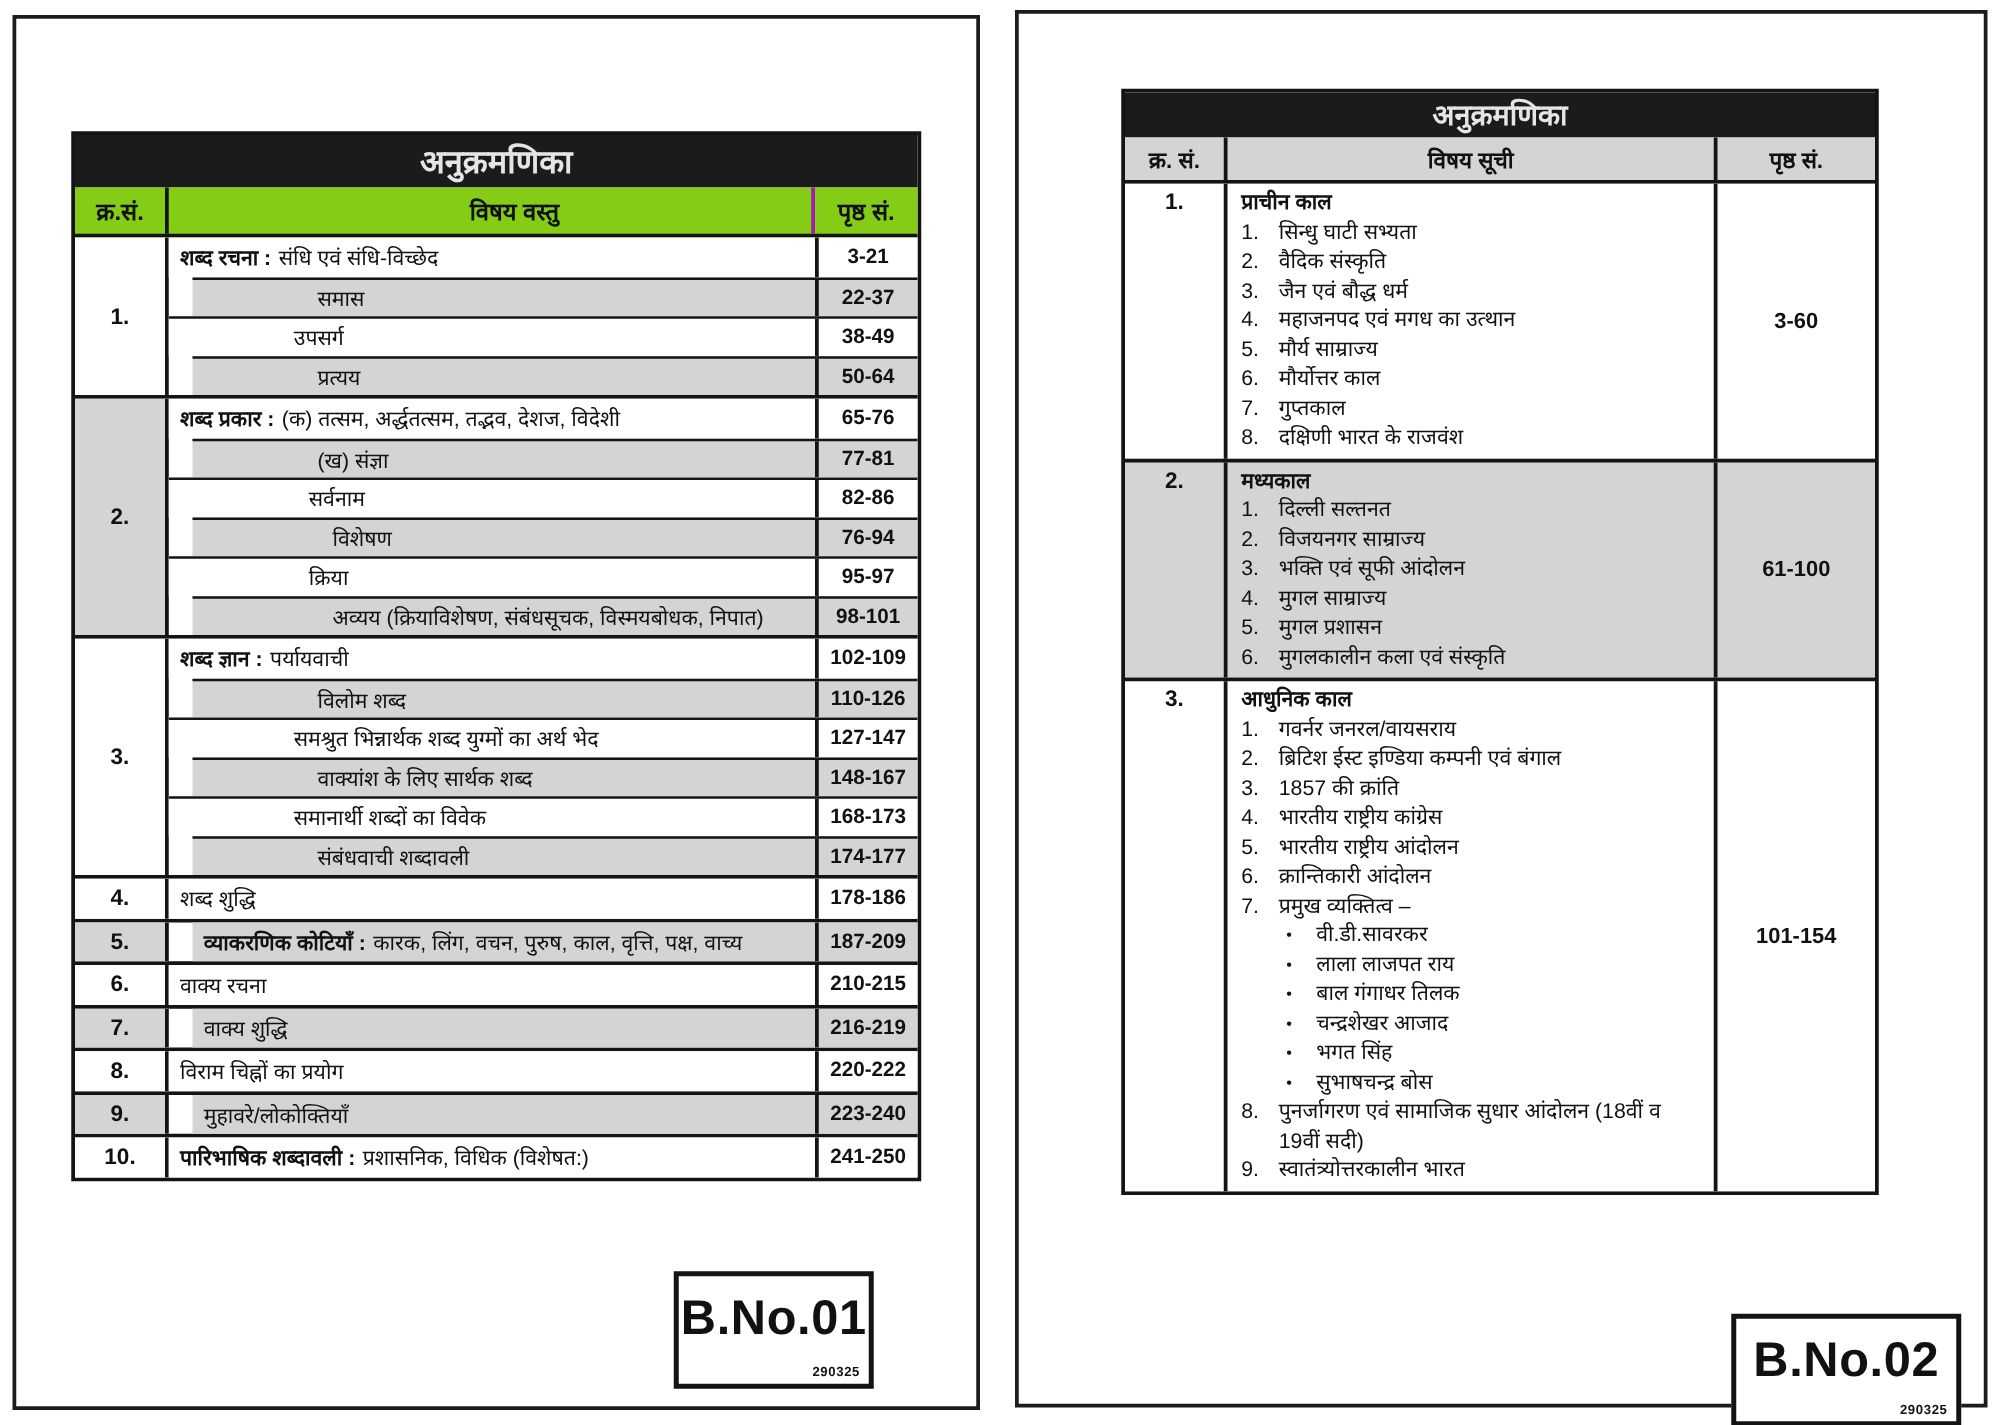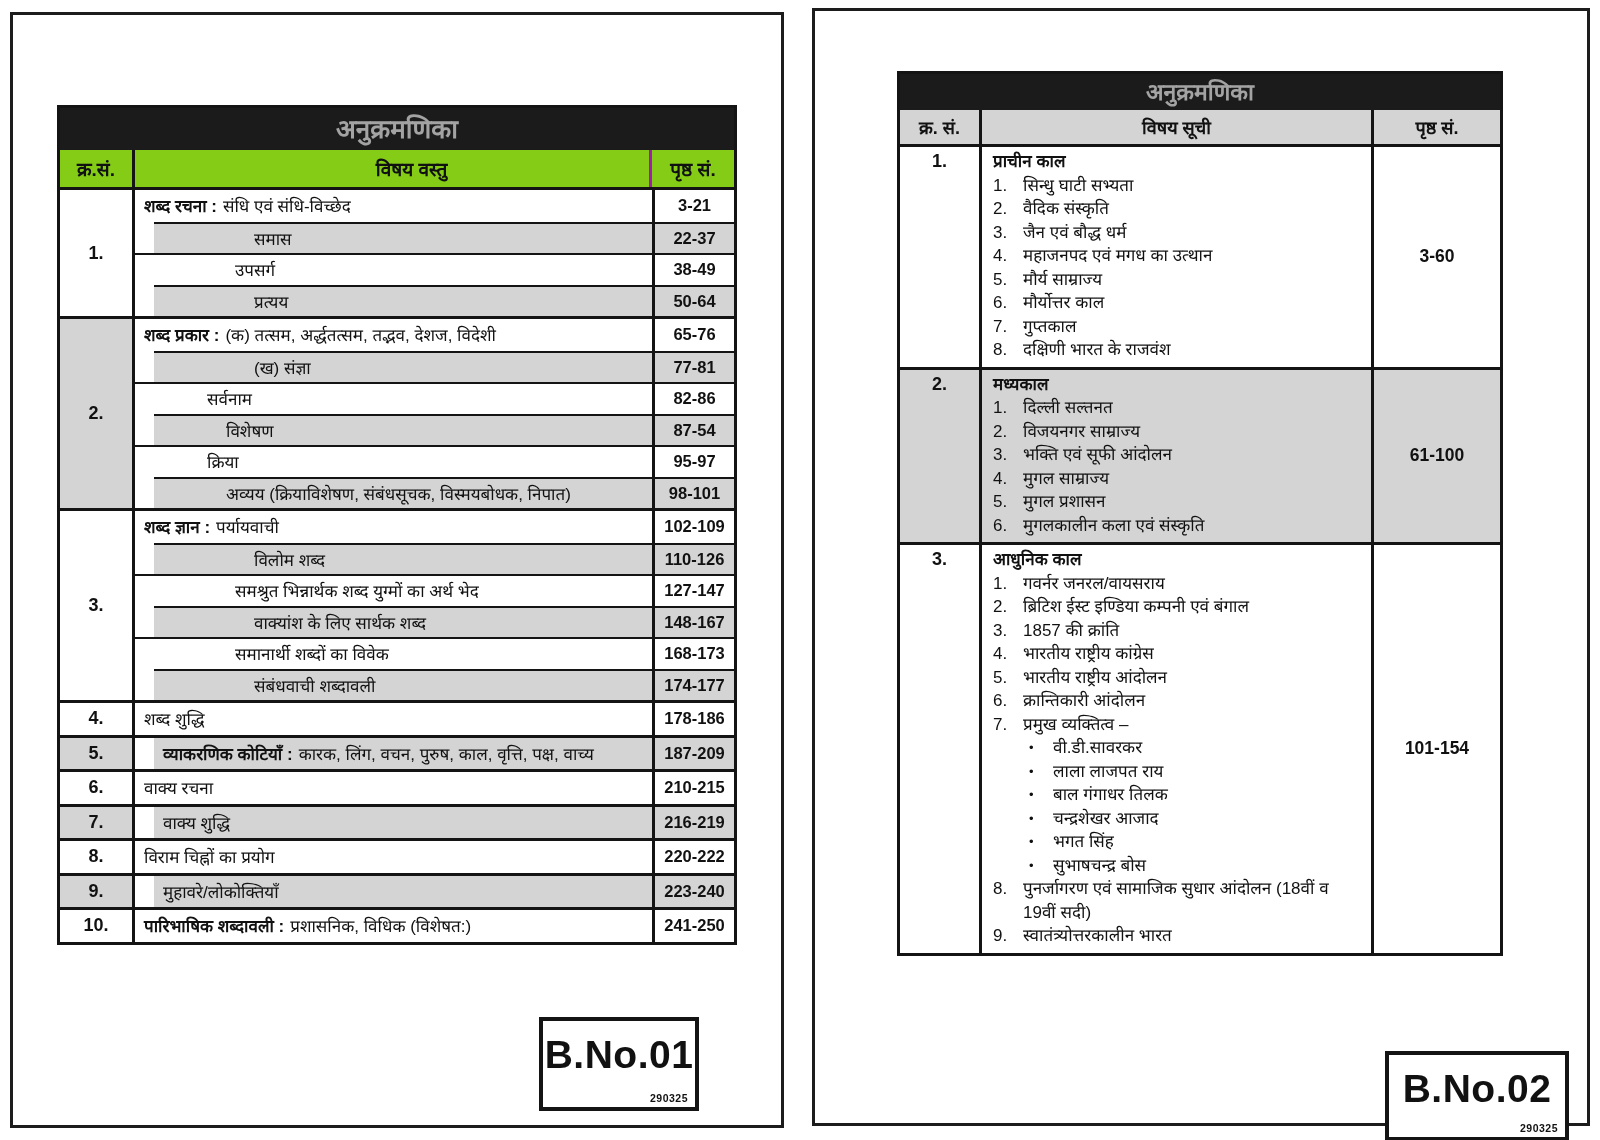--- a/index.html
+++ b/index.html
@@ -10,21 +10,21 @@
   }
   .page{position:absolute;background:#fff;border:3px solid #1c1c1c;box-sizing:border-box;}
   #page-left{left:10px;top:12px;width:774px;height:1116px;}
   #page-right{left:812px;top:8px;width:778px;height:1118px;}
 
   .toc-table{position:absolute;border:3px solid #141414;background:#fff;box-sizing:border-box;}
   #left-table{left:44px;top:90px;width:680px;}
   #right-table{left:82px;top:60px;width:606px;}
 
   .tbl-title{
-    background:#1b1b1b;color:#a3a3a3;text-align:center;font-weight:bold;
+    background:#1b1b1b;color:#e5e5e5;text-align:center;font-weight:bold;
   }
   #left-table .tbl-title{height:42px;line-height:42px;font-size:26px;}
   #right-table .tbl-title{height:36px;line-height:36px;font-size:23px;}
 
   .shaded{background:#d4d4d4;}
 
   
   .lt-header{display:flex;height:40px;background:#84cc16;border-bottom:3px solid #141414;box-sizing:border-box;}
   .lt-header .hc{display:flex;align-items:center;justify-content:center;font-weight:bold;font-size:19px;box-sizing:border-box;}
   .lt-h-serial{width:75px;border-right:3px solid #141414;}
@@ -36,21 +36,21 @@
   .lt-serial{width:75px;flex:0 0 75px;display:flex;align-items:center;justify-content:center;
     font-weight:bold;font-size:18px;border-right:3px solid #141414;box-sizing:border-box;background:#fff;}
   .lt-serial.shaded{background:#d4d4d4;}
   .lt-rows{flex:1;display:flex;flex-direction:column;}
   .lt-row{display:flex;height:31.5px;box-sizing:border-box;border-top:2px solid #141414;background:#fff;}
   .lt-rows .lt-row:first-child{border-top:none;}
   .lt-row.shaded{background:#d4d4d4;margin-left:19px;}
   .lt-subject{flex:1;display:flex;align-items:center;padding-left:9px;font-size:17px;
     border-right:3px solid #141414;box-sizing:border-box;white-space:nowrap;overflow:hidden;}
   .lt-subject.ind1{padding-left:100px;}
-  .lt-subject.ind2{padding-left:72px;}
+  .lt-subject.ind2{padding-left:112px;}
   .lt-lead{font-weight:bold;margin-right:6px;}
   .lt-page{width:79px;flex:0 0 79px;display:flex;align-items:center;justify-content:center;
     font-weight:bold;font-size:16.5px;}
 
   
   .rt-header{display:flex;height:37px;background:#d4d4d4;border-bottom:3px solid #141414;box-sizing:border-box;}
   .rt-header .hc{display:flex;align-items:center;justify-content:center;font-weight:bold;font-size:18px;box-sizing:border-box;}
   .rt-h-serial{width:82px;border-right:3px solid #141414;}
   .rt-h-subject{flex:1;border-right:3px solid #141414;}
   .rt-h-page{width:126px;}
@@ -139,21 +139,21 @@
             <div class="lt-row">
               <div class="lt-subject ind2">
                 <span>सर्वनाम</span>
               </div>
               <div class="lt-page">82-86</div>
             </div>
             <div class="lt-row shaded">
               <div class="lt-subject ind2">
                 <span>विशेषण</span>
               </div>
-              <div class="lt-page">87-54</div>
+              <div class="lt-page">76-94</div>
             </div>
             <div class="lt-row">
               <div class="lt-subject ind2">
                 <span>क्रिया</span>
               </div>
               <div class="lt-page">95-97</div>
             </div>
             <div class="lt-row shaded">
               <div class="lt-subject ind2">
                 <span>अव्यय (क्रियाविशेषण, संबंधसूचक, विस्मयबोधक, निपात)</span>

